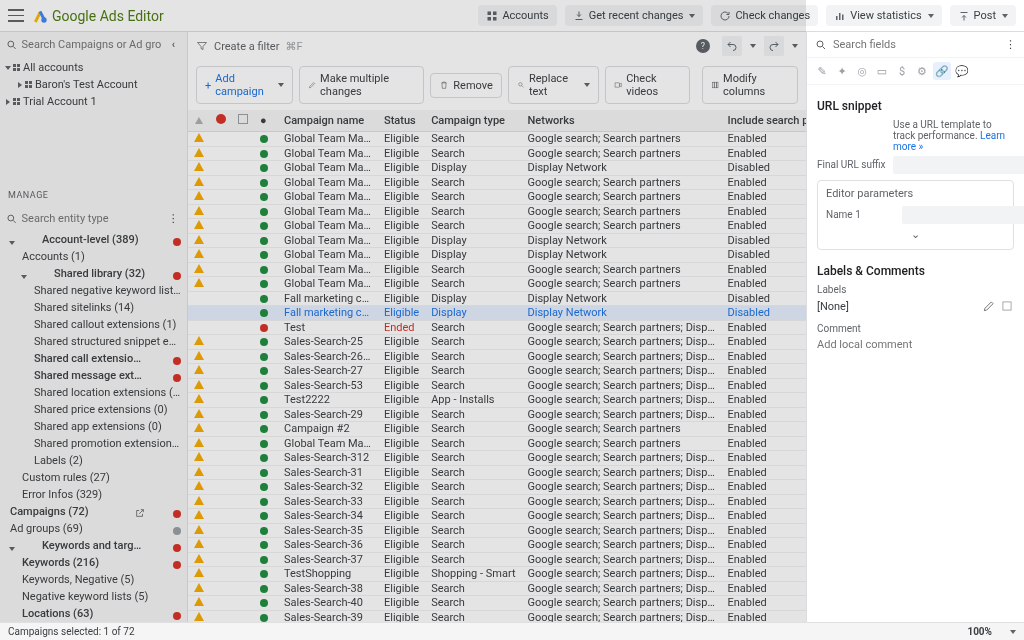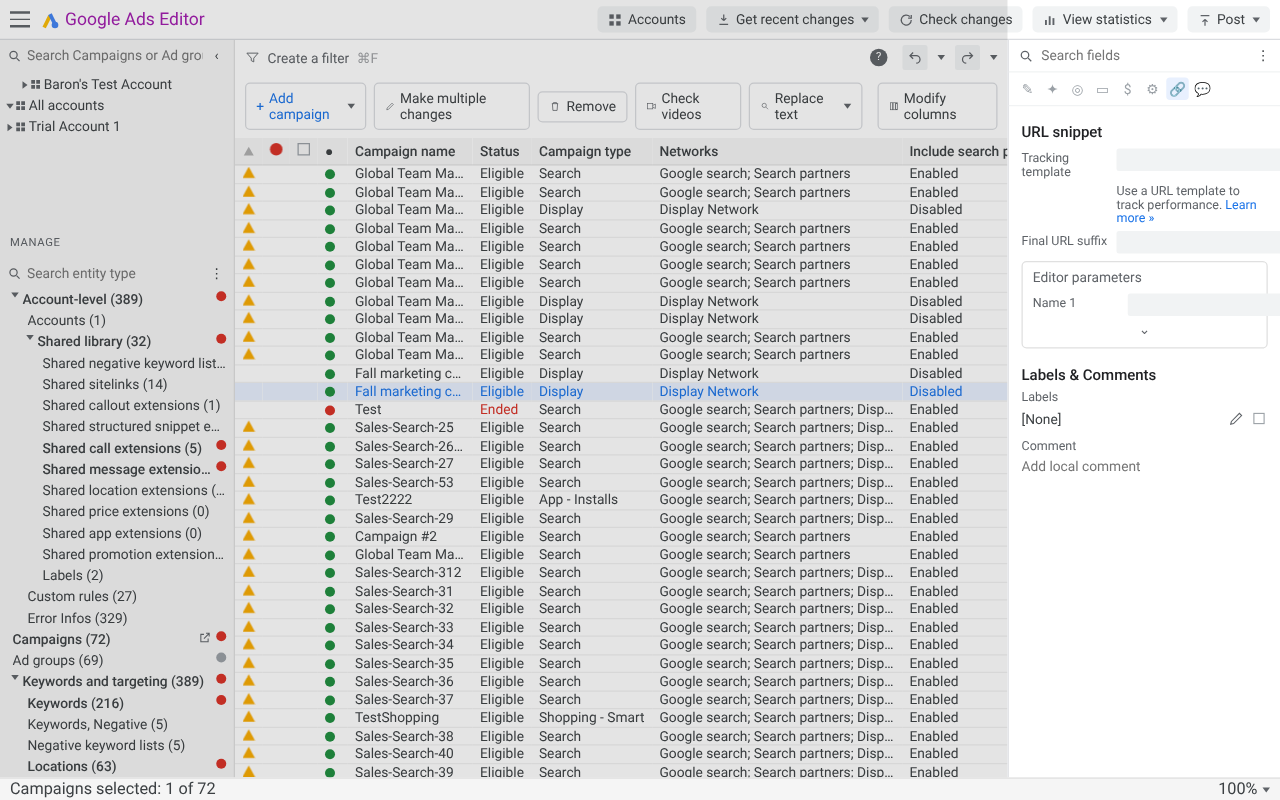--- a/index.html
+++ b/index.html
@@ -3,21 +3,21 @@
 <meta charset="utf-8">
 <style>
 * { margin:0; padding:0; box-sizing:border-box; font-family:"Google Sans",Roboto,Arial,sans-serif; }
 body { width:1024px; height:640px; background:#fff; color:#3c4043; font-size:11px; overflow:hidden; position:relative; }
 .overlay { position:absolute; inset:0; background:rgba(32,33,36,0.12); z-index:5; pointer-events:none; }
 
 
 .topbar { height:32px; display:flex; align-items:center; padding:0 8px; gap:8px; background:#fff; border-bottom:1px solid #dadce0; }
 .hamburger { width:16px; height:16px; display:flex; flex-direction:column; justify-content:space-around; cursor:pointer; }
 .hamburger span { height:1.5px; background:#5f6368; }
-.logo { display:flex; align-items:flex-start; gap:4px; font-size:14px; color:#a21caf; }
+.logo { display:flex; align-items:flex-start; gap:4px; font-size:14px; color:#4d7c0f; }
 .logo-icon { width:16px; height:16px; }
 .spacer { flex:1; }
 .tbtn { display:flex; align-items:center; gap:4px; padding:4px 8px; background:#f1f3f4; border-radius:4px; color:#3c4043; font-size:11px; cursor:pointer; }
 .tbtn .caret { margin-left:2px; width:0; height:0; border-left:3px solid transparent; border-right:3px solid transparent; border-top:4px solid #5f6368; }
 .tbtn svg { width:12px; height:12px; }
 
 
 .main { display:flex; height:calc(640px - 32px - 18px); }
 .leftcol { width:188px; background:#f5f5f5; border-right:1px solid #e0e0e0; display:flex; flex-direction:column; }
 .center { flex:1; display:flex; flex-direction:column; min-width:0; }
@@ -29,21 +29,21 @@
 .search-row .chevbox { width:16px; text-align:center; }
 .acct-tree { font-size:11px; color:#3c4043; padding:2px 0; }
 .acct-tree .node { display:flex; align-items:center; padding:2px 6px; gap:3px; cursor:pointer; }
 .grid-icon { display:inline-grid; grid-template-columns:repeat(2,3px); grid-template-rows:repeat(2,3px); gap:1px; }
 .grid-icon span { background:#5f6368; }
 .tri { width:0; height:0; border-top:3px solid transparent; border-bottom:3px solid transparent; border-left:4px solid #5f6368; display:inline-block; }
 .tri.down { transform:rotate(90deg); }
 .leftspacer { flex:1; }
 .manage { padding:6px 8px; font-size:9px; color:#5f6368; letter-spacing:0.5px; }
 .entity-tree { font-size:11px; overflow-y:auto; flex:0 0 auto; }
-.entity-tree .erow { display:flex; align-items:flex-start; padding:2px 6px 2px 10px; cursor:pointer; position:relative; }
+.entity-tree .erow { display:flex; align-items:flex-end; padding:2px 6px 2px 10px; cursor:pointer; position:relative;gap:24px; }
 .entity-tree .erow .elabel { flex:1; white-space:nowrap; overflow:hidden; text-overflow:ellipsis; }
 .entity-tree .erow.bold .elabel { font-weight:500; }
 .entity-tree .erow.lvl2 { padding-left:22px; }
 .entity-tree .erow.lvl3 { padding-left:34px; }
 .reddot,.graydot { width:8px; height:8px; border-radius:50%; background:#d93025; margin-left:4px; flex-shrink:0; }
 .graydot { background:#9aa0a6; }
 .erow .tri2 { width:0;height:0;border-top:3px solid transparent;border-bottom:3px solid transparent;border-left:4px solid #5f6368;margin-right:4px; }
 .erow .tri2.down { transform:rotate(90deg); }
 .linkout { width:10px;height:10px;margin-left:2px; }
 
@@ -95,22 +95,22 @@
 .rp-hint a { color:#1a73e8; text-decoration:none; }
 .rp-box { border:1px solid #e0e0e0; border-radius:4px; padding:8px; margin-top:6px; position:relative; }
 .rp-box-title { font-size:11px; color:#5f6368; position:relative; top:-2px; }
 .rp-chev-down { text-align:center; margin-top:4px; color:#5f6368; cursor:pointer; }
 .rp-labels-row { display:flex; align-items:center; gap:4px; margin-top:4px; }
 .rp-labels-row .val { flex:1; font-size:11px; color:#3c4043; }
 .rp-labels-row .ic { width:14px;height:14px;color:#5f6368;cursor:pointer; }
 .rp-comment-input { width:100%; border:none; background:transparent; font-size:11px; color:#9aa0a6; outline:none; margin-top:4px; }
 
 
-.statusbar { position:absolute; bottom:0; left:0; right:0; height:18px; background:#f5f5f5; border-top:1px solid #e0e0e0; display:flex; align-items:center; padding:0 8px; font-size:13px; color:#3c4043; z-index:11; }
-.statusbar .zoom { margin-left:auto; display:flex; align-items:center; gap:2px; }
+.statusbar { position:absolute; bottom:0; left:0; right:0; height:18px; background:#f5f5f5; border-top:1px solid #e0e0e0; display:flex; align-items:center; padding:0 8px; font-size:10px; color:#3c4043; z-index:11; }
+.statusbar .zoom { margin-left:auto; display:flex; align-items:center; gap:16px;font-weight:bold; }
 
 svg { display:block; }
 </style>
 </head>
 <body>
 
 <div class="topbar">
   <div class="hamburger">
       <span></span>
       <span></span>
@@ -170,39 +170,39 @@
   <div class="leftcol">
     <div class="search-row">
       <svg width="12" height="12" viewBox="0 0 24 24">
           <circle cx="10" cy="10" r="6" stroke="#5f6368" stroke-width="2" fill="none"></circle>
           <line x1="15" y1="15" x2="20" y2="20" stroke="#5f6368" stroke-width="2"></line>
         </svg>
       <input placeholder="Search Campaigns or Ad groups" style="">
       <div class="chevbox">‹</div>
     </div>
     <div class="acct-tree">
+      <div class="node">
+          <span class="tri down"></span>
+          <span class="grid-icon">
+            <span></span>
+            <span></span>
+            <span></span>
+            <span></span>
+          </span>
+          <span>All accounts</span>
+        </div>
       <div class="node" style="padding-left:18px">
           <span class="tri"></span>
           <span class="grid-icon">
             <span></span>
             <span></span>
             <span></span>
             <span></span>
           </span>
           <span>Baron's Test Account</span>
-        </div>
-      <div class="node">
-          <span class="tri down"></span>
-          <span class="grid-icon">
-            <span></span>
-            <span></span>
-            <span></span>
-            <span></span>
-          </span>
-          <span>All accounts</span>
         </div>
       <div class="node" style="padding-left:6px">
           <span class="tri"></span>
           <span class="grid-icon">
             <span></span>
             <span></span>
             <span></span>
             <span></span>
           </span>
           <span>Trial Account 1</span>
@@ -336,32 +336,32 @@
           <span>Make multiple changes</span>
         </div>
       <div class="abtn">
           <svg width="10" height="10" viewBox="0 0 24 24">
             <path d="M6 7h12M9 7V5h6v2m-8 0l1 13h8l1-13" stroke="#5f6368" stroke-width="1.5" fill="none"></path>
           </svg>
           <span>Remove</span>
         </div>
       <div class="abtn">
           <svg width="10" height="10" viewBox="0 0 24 24">
+            <circle cx="10" cy="10" r="5" stroke="#5f6368" stroke-width="1.5" fill="none"></circle>
+            <line x1="14" y1="14" x2="19" y2="19" stroke="#5f6368" stroke-width="1.5"></line>
+          </svg>
+          <span>Replace text</span>
+          <span class="caret2"></span>
+        </div>
+      <div class="abtn">
+          <svg width="10" height="10" viewBox="0 0 24 24">
             <rect x="3" y="6" width="12" height="12" stroke="#5f6368" stroke-width="1.5" fill="none"></rect>
             <path d="M15 10l6-3v10l-6-3" stroke="#5f6368" stroke-width="1.5" fill="none"></path>
           </svg>
           <span>Check videos</span>
-        </div>
-      <div class="abtn">
-          <svg width="10" height="10" viewBox="0 0 24 24">
-            <circle cx="10" cy="10" r="5" stroke="#5f6368" stroke-width="1.5" fill="none"></circle>
-            <line x1="14" y1="14" x2="19" y2="19" stroke="#5f6368" stroke-width="1.5"></line>
-          </svg>
-          <span>Replace text</span>
-          <span class="caret2"></span>
         </div>
       <div class="spacer"></div>
       <div class="abtn">
           <svg width="10" height="10" viewBox="0 0 24 24">
             <rect x="4" y="4" width="5" height="16" stroke="#5f6368" stroke-width="1.5" fill="none"></rect>
             <rect x="10" y="4" width="5" height="16" stroke="#5f6368" stroke-width="1.5" fill="none"></rect>
             <rect x="16" y="4" width="4" height="16" stroke="#5f6368" stroke-width="1.5" fill="none"></rect>
           </svg>
           <span>Modify columns</span>
         </div>
@@ -776,24 +776,20 @@
       <div class="ic">✦</div>
       <div class="ic">◎</div>
       <div class="ic">▭</div>
       <div class="ic">$</div>
       <div class="ic">⚙</div>
       <div class="ic active">🔗</div>
       <div class="ic">💬</div>
     </div>
     <div class="rp-body">
       <div class="rp-h">URL snippet</div>
-      <div class="rp-field">
-        <div class="rp-label">Tracking template</div>
-        <input class="rp-input" style="">
-      </div>
       <div class="rp-hint"><span>Use a URL template to track performance.</span> <a>Learn more »</a></div>
       <div class="rp-field">
         <div class="rp-label">Final URL suffix</div>
         <input class="rp-input" style="">
       </div>
       <div class="rp-box">
         <div class="rp-box-title">Editor parameters</div>
         <div class="rp-field">
           <div class="rp-label">Name 1</div>
           <input class="rp-input" style="">

